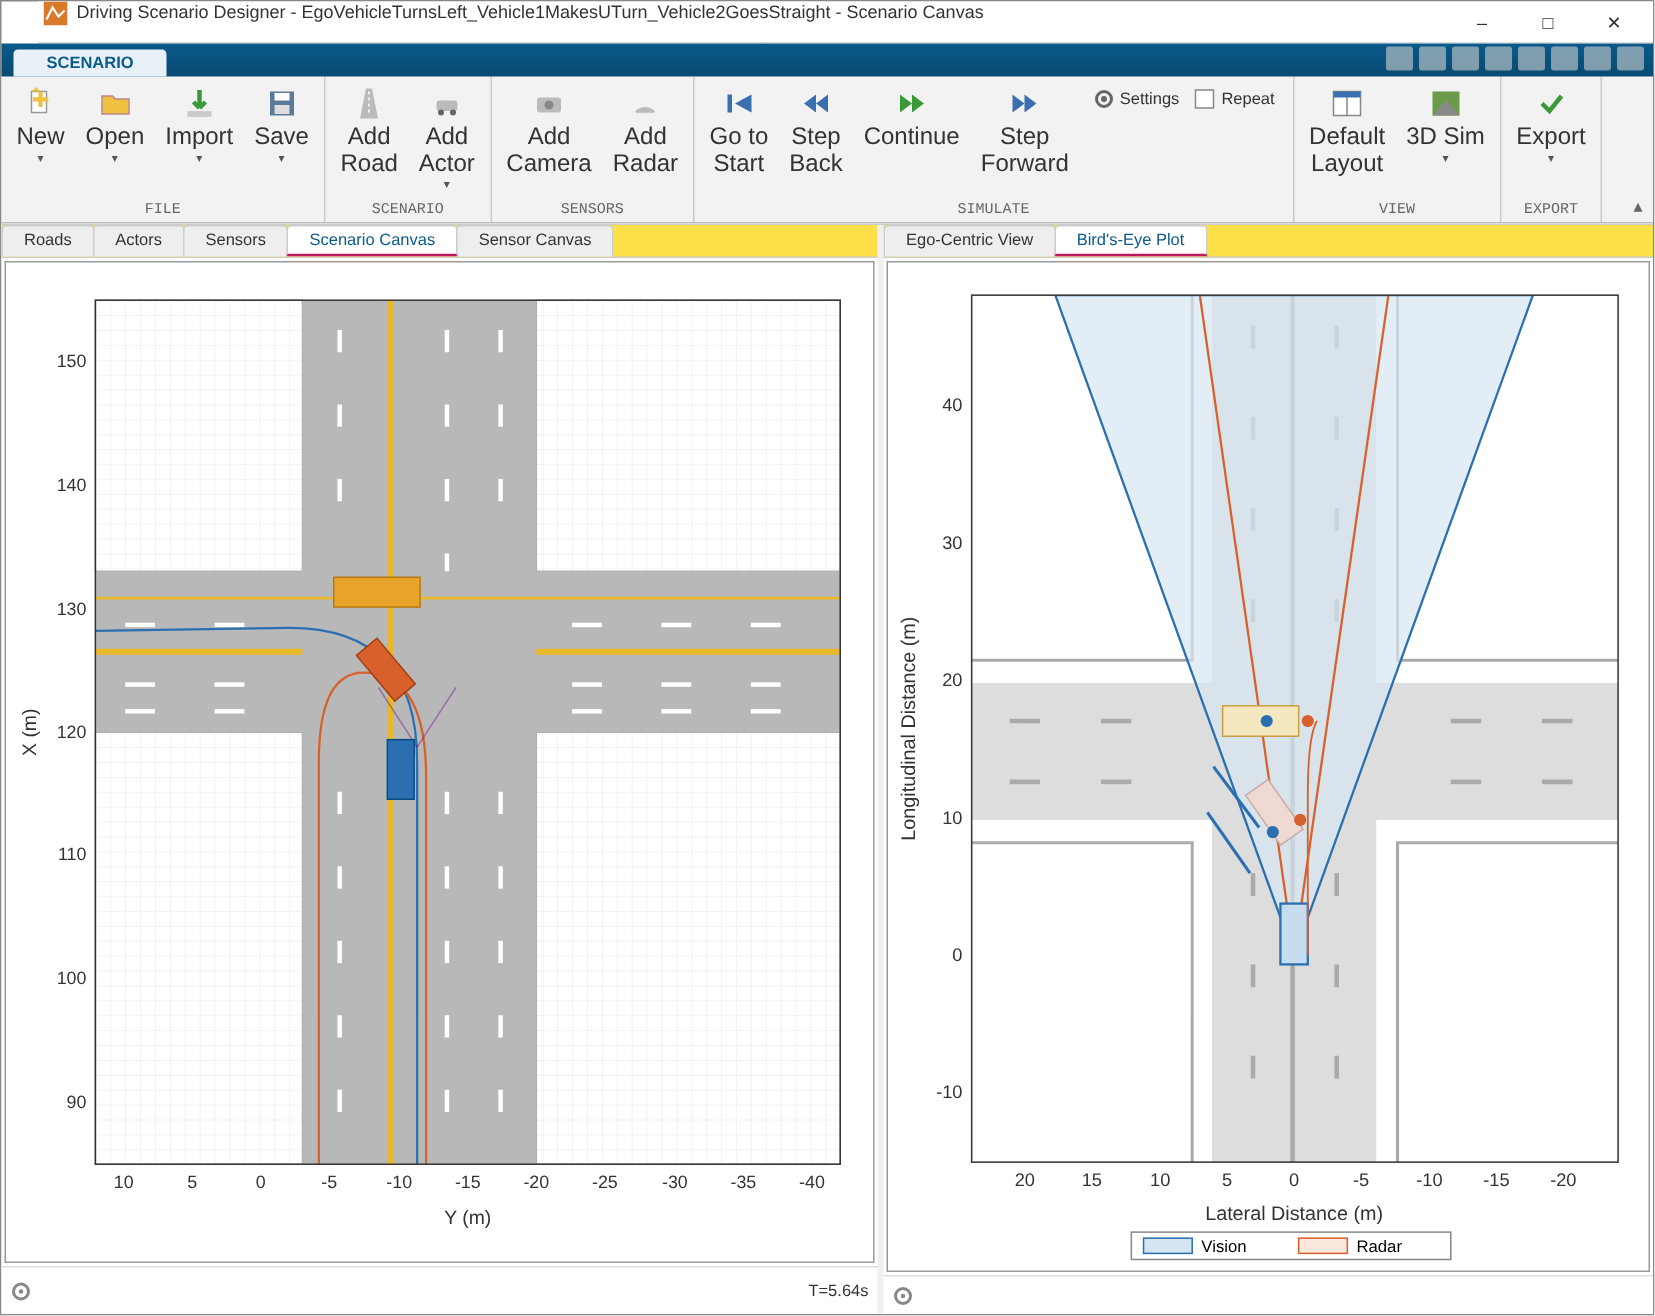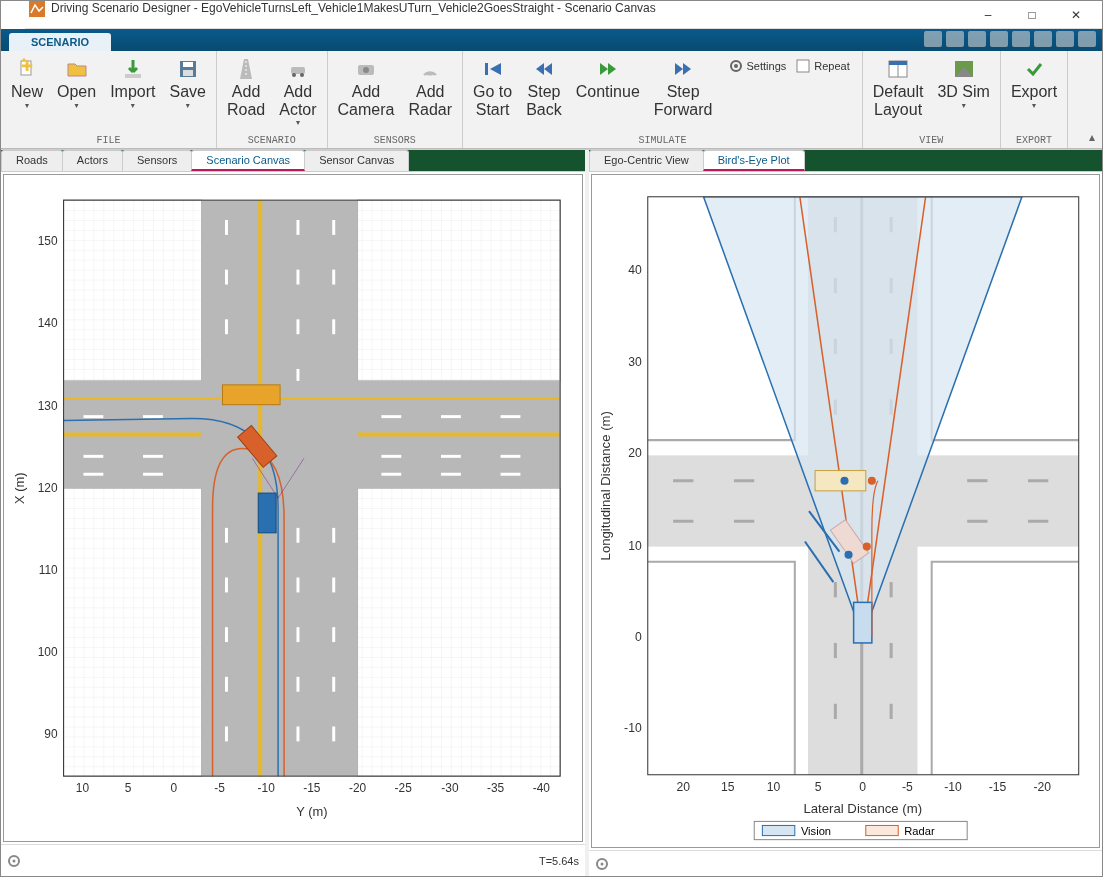--- a/index.html
+++ b/index.html
@@ -31,21 +31,21 @@
   .toolside .row { display: flex; align-items: center; gap: 4px; font-size: 11px; color: #333; cursor: pointer; padding: 2px 4px; }
   .toolstrip .minbtn { margin-left: auto; width: 20px; display: flex; align-items: flex-end; justify-content: center; padding-bottom: 4px; color: #666; cursor: pointer; }
   
   
   .mainarea { flex: 1; display: flex; background: #fff; border-top: 1px solid #ccc; min-height:0;}
   .pane { display: flex; flex-direction: column; min-width:0;}
   .pane.left { flex: 0 0 588px; border-right: 4px solid #f0f0f0; }
   .pane.right { flex: 1; }
   
   
-  .doctabs { height: 22px; background: #14532d; display: flex; border-bottom: 1px solid #ccc; }
+  .doctabs { height: 22px; background: #fde047; display: flex; border-bottom: 1px solid #ccc; }
   .doctab { padding: 3px 14px; font-size: 11px; color: #333; border: 1px solid #ccc; border-bottom: none; background: #eee; margin-right: -1px; cursor: pointer; border-radius: 3px 3px 0 0;}
   .doctab.active { background: #fff; border-bottom: 2px solid #be185d; position: relative; z-index: 1; color: #0a5a8a; font-weight: 500;}
   
   
   .plotwrap { flex: 1; position: relative; background: #fff; border: 1px solid #999; margin: 2px; }
   .plotwrap svg { width: 100%; height: 100%; }
   
   .statusrow { height: 32px; display: flex; align-items: center; padding: 0 6px; font-size: 11px; color: #333; border-top: 1px solid #ddd; }
   .statusrow .gear { width: 14px; height: 14px; margin-right: auto; }
   .statusrow .timetxt { margin-left: auto; }

